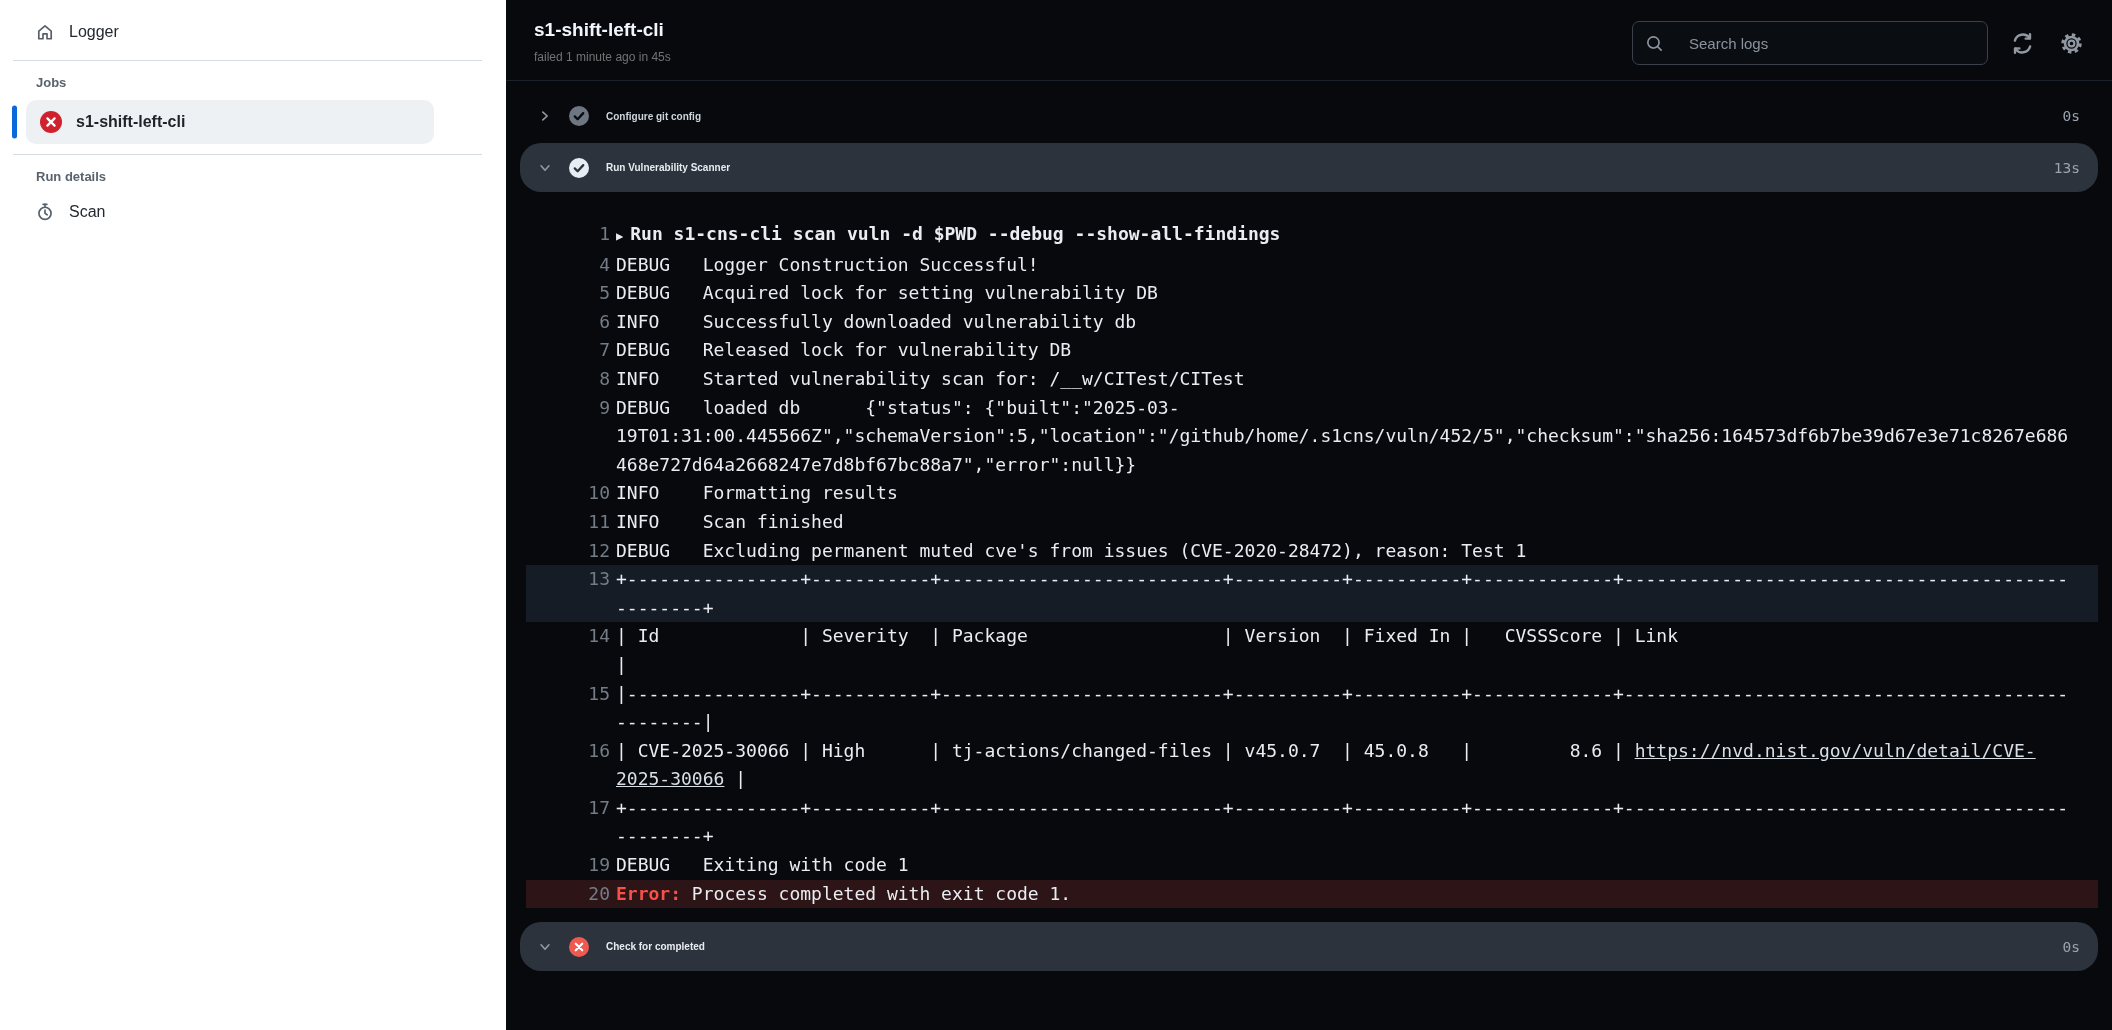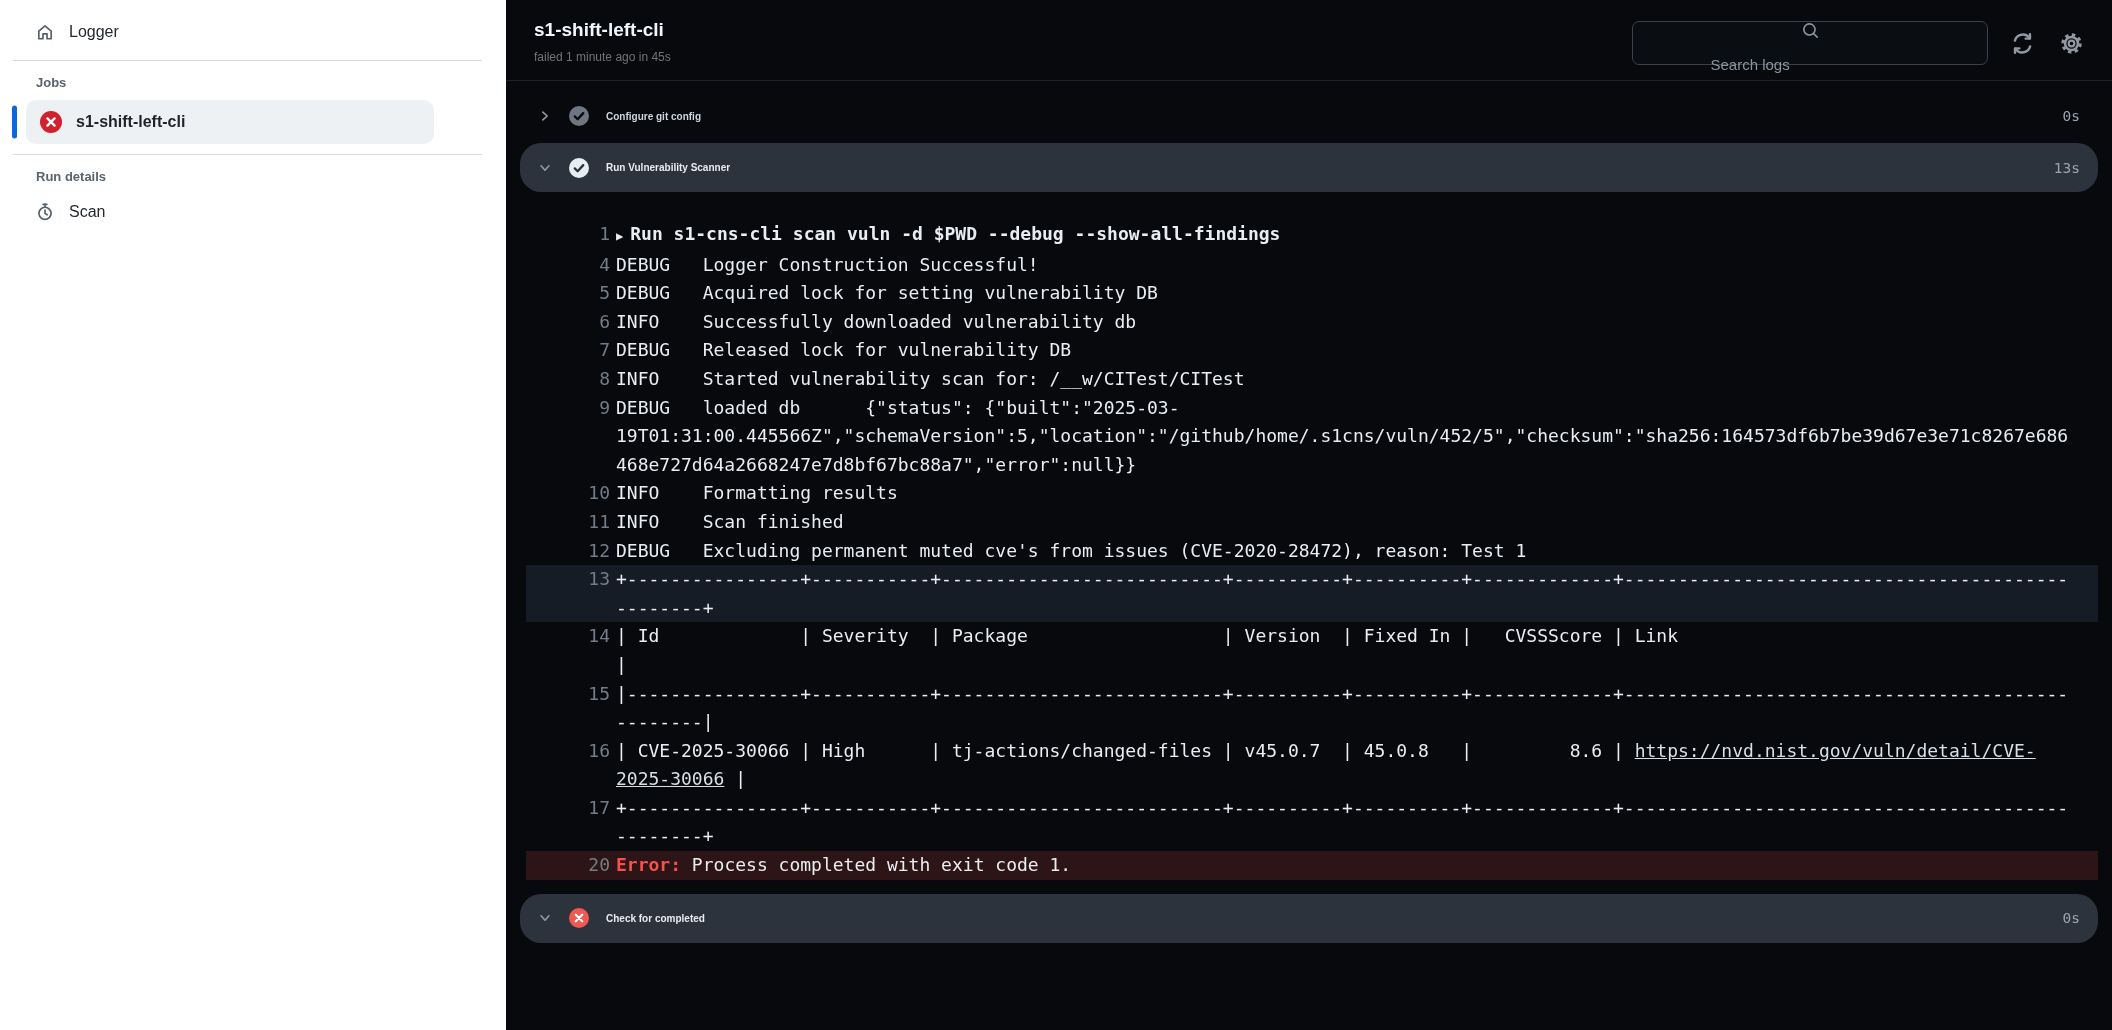--- a/index.html
+++ b/index.html
@@ -45,22 +45,22 @@
   
   .main { flex:1; display:flex; flex-direction:column; background:#07090d; min-width:0; }
   .job-header {
     display:flex; justify-content:space-between; align-items:flex-start;
     padding:18px 26px 15px 28px; border-bottom:1px solid #1c222b;
   }
   .job-title { font-size:19px; font-weight:700; color:#f0f6fc; margin:0; line-height:1.25; }
   .job-subtitle { font-size:12px; color:#737373; margin-top:8px; }
   .header-actions { display:flex; align-items:center; gap:20px; margin-top:3px; }
   .search-box {
-    width:356px; height:44px; display:flex; align-items:center; gap:16px;
-    background:#0a0e13; border:1px solid #3a414b; border-radius:7px; padding:0 13px;flex-direction:column;
+    width:356px; height:44px; display:flex; align-items:center; gap:24px;
+    background:#0a0e13; border:1px solid #3a414b; border-radius:7px; padding:0 13px;
   }
   .search-box input {
     flex:1; background:transparent; border:none; outline:none;
     color:#e6edf3; font-size:15px; font-family:"Liberation Sans", sans-serif;
   }
   .search-box input::placeholder { color:#8b949e; }
   .icon-btn { background:none; border:none; padding:3px; cursor:pointer; display:flex; }
 
   
   .steps { flex:1; padding:12px 14px 0 14px; overflow:hidden; }
@@ -270,20 +270,24 @@
             <span class="lc"><span>|----------------+-----------+--------------------------+----------+----------+-------------+-------------------------------------------------|</span></span>
           </div>
           <div class="log-line">
             <span class="ln">16</span>
             <span class="lc"><span>| CVE-2025-30066 | High      | tj-actions/changed-files | v45.0.7  | 45.0.8   |         8.6 | </span><a href="#" class="seg-link">https://nvd.nist.gov/vuln/detail/CVE-2025-30066</a><span> |</span></span>
           </div>
           <div class="log-line">
             <span class="ln">17</span>
             <span class="lc"><span>+----------------+-----------+--------------------------+----------+----------+-------------+-------------------------------------------------+</span></span>
           </div>
+          <div class="log-line">
+            <span class="ln">19</span>
+            <span class="lc"><span>DEBUG   Exiting with code 1</span></span>
+          </div>
           <div class="log-line error">
             <span class="ln">20</span>
             <span class="lc"><span class="seg-error-label">Error:</span><span> Process completed with exit code 1.</span></span>
           </div>
         </div>
 
       <div class="step-row hl">
         <span class="chev">
           <svg width="14" height="14" viewBox="0 0 16 16" fill="none" stroke="#9198a1" stroke-width="1.9" stroke-linecap="round" stroke-linejoin="round">
               <path d="M3.5 5.5 8 10.5 12.5 5.5"></path>

